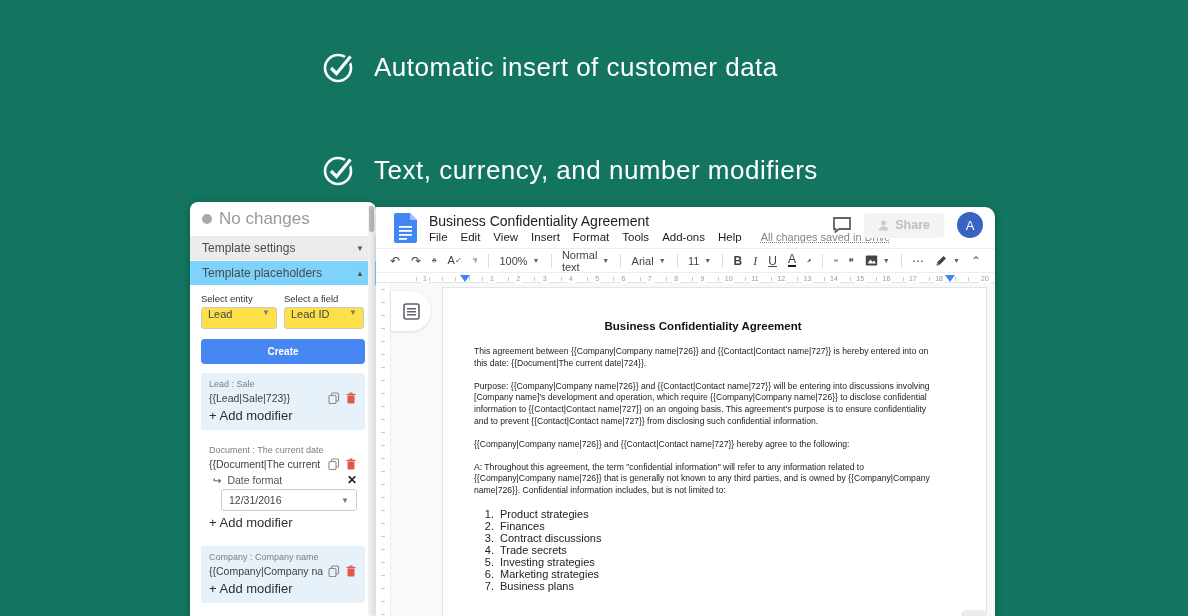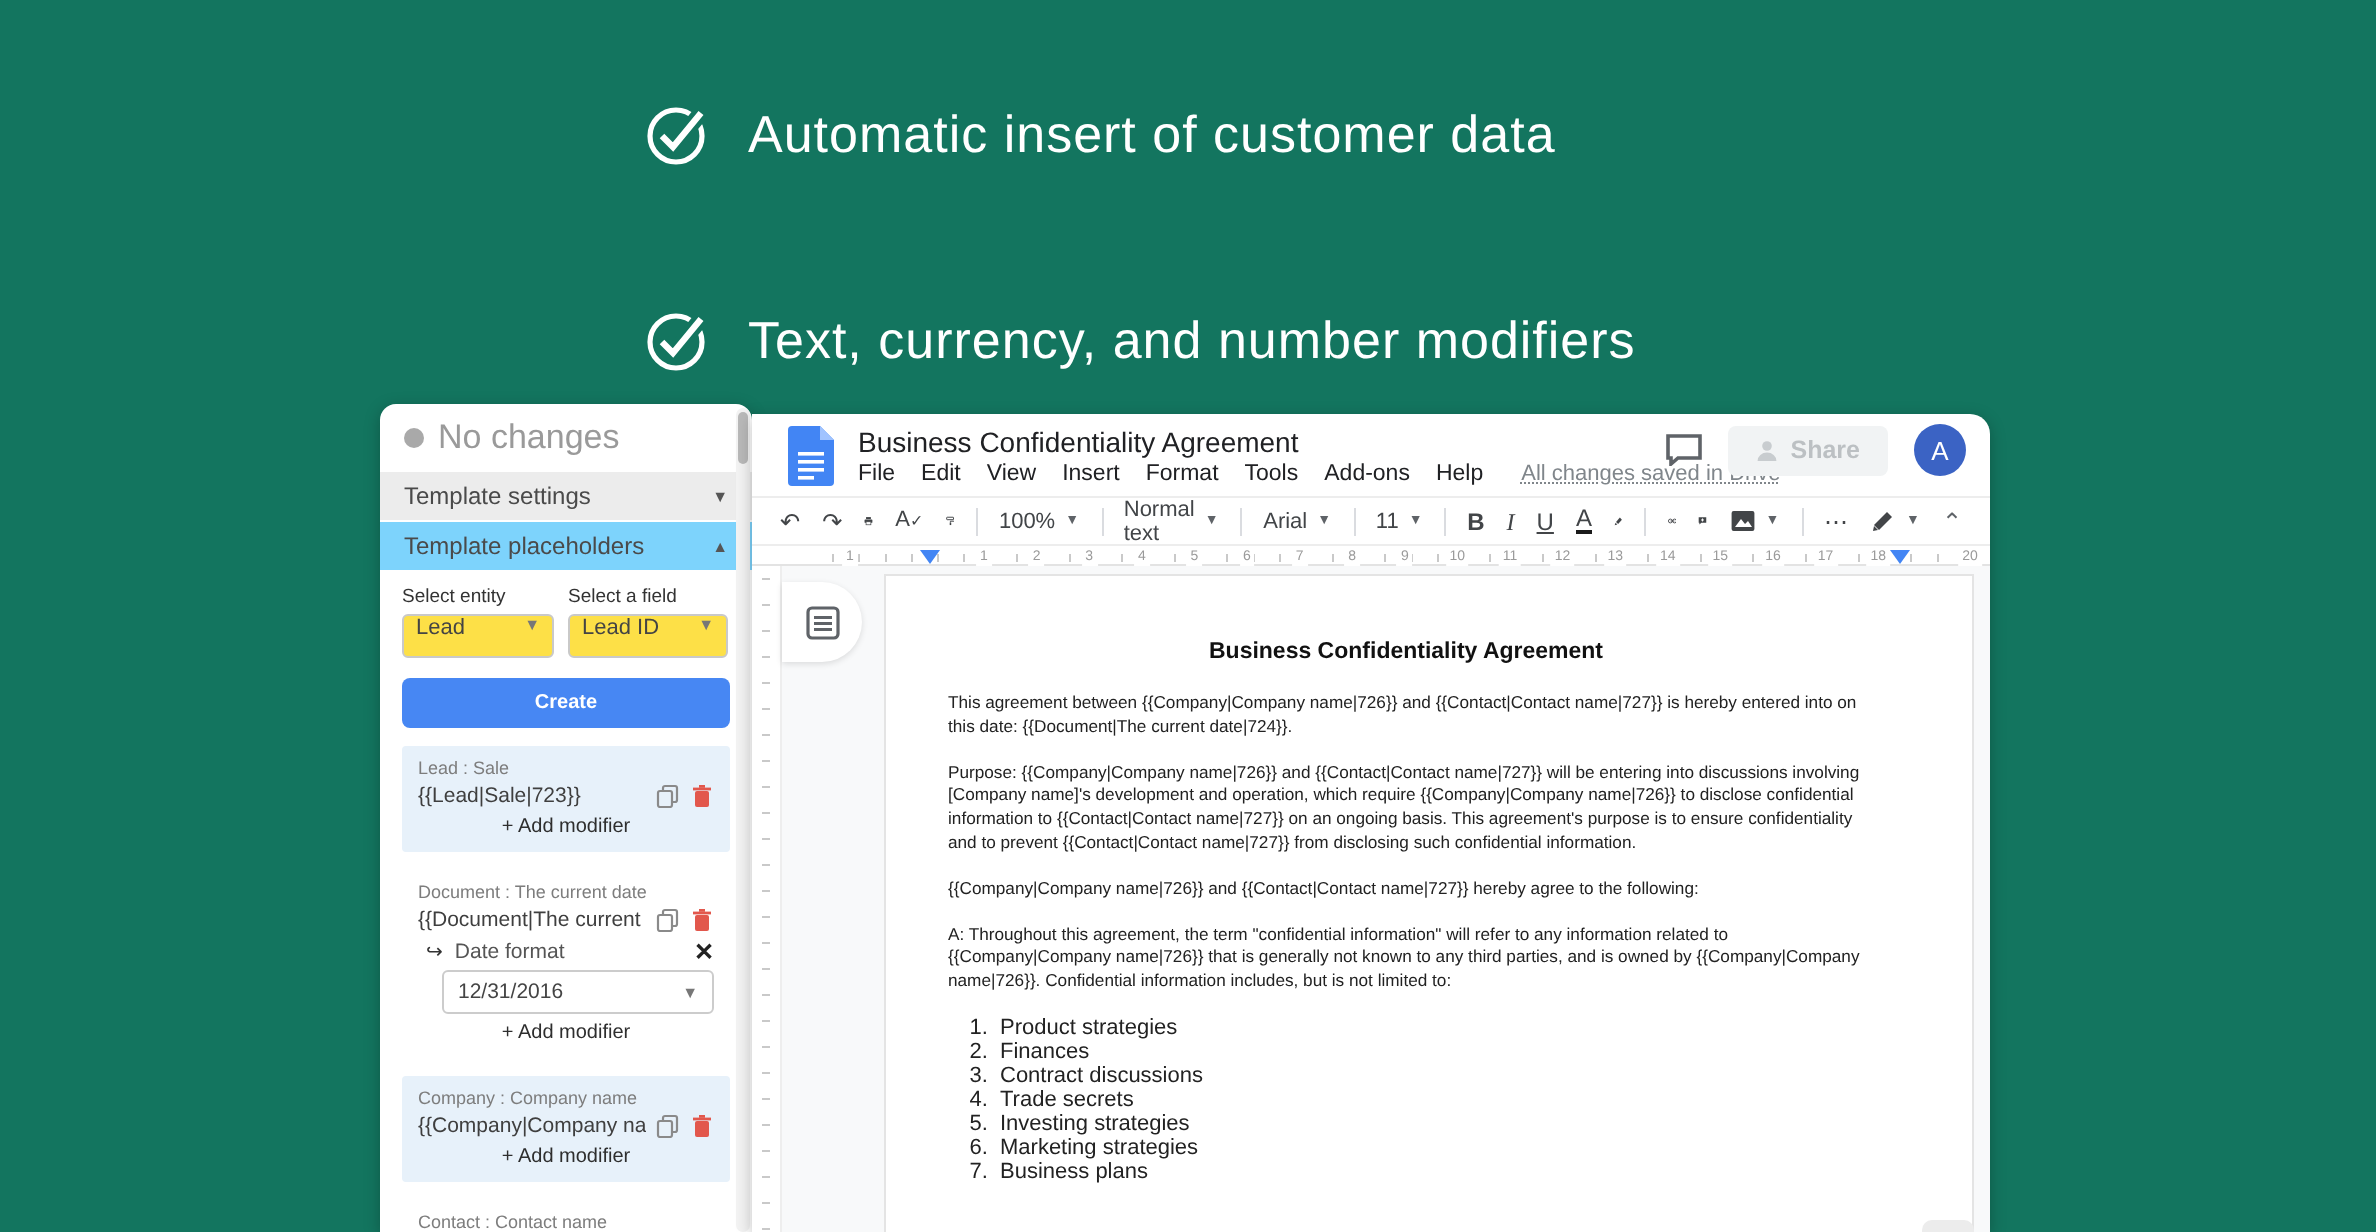--- a/index.html
+++ b/index.html
@@ -35,21 +35,21 @@
   .sb-entity { width:76px; } .sb-field { width:80px; }
   .create-btn { margin-top:10px; width:100%; height:25px; background:#4787f3; color:#fff;
     border:none; border-radius:4px; font-size:10px; font-weight:bold; font-family:inherit; cursor:pointer; }
   .ph-card { margin-top:9px; padding:6px 8px 7px; border-radius:2px; }
   .ph-card.blue { background:#e7f1fa; }
   .ph-card.white { background:#ffffff; }
   .ph-title { font-size:9px; color:#7d7d7d; margin-bottom:3px; }
   .ph-token-row { display:flex; align-items:center; gap:5px; }
   .ph-token { flex:1; font-size:10.5px; color:#3f3f3f; white-space:nowrap; overflow:hidden; }
   .icon-btn { flex:0 0 auto; width:12px; height:12px; cursor:pointer; }
-  .ph-addmod { text-align:center; font-size:10px; color:#2e2e2e; margin-top:4px; cursor:pointer; }
+  .ph-addmod { text-align:left; font-size:13px; color:#2e2e2e; margin-top:4px; cursor:pointer; }
   .mod-row { display:flex; align-items:center; gap:6px; margin-top:4px; padding-left:4px; }
   .mod-arrow { font-size:10px; color:#333; }
   .mod-label { flex:1; font-size:10.5px; color:#555; }
   .mod-close { font-size:12px; font-weight:bold; color:#222; cursor:pointer; line-height:1; }
   .mod-select { margin-top:3px; margin-left:12px; height:22px; border:1px solid #ccc; border-radius:3px;
     display:flex; align-items:center; justify-content:space-between; padding:0 7px; font-size:10.5px; color:#444; background:#fff; cursor:pointer; }
   .panel-scrollbar { position:absolute; right:1px; top:2px; bottom:0; width:7px; background:#f3f3f3; border-radius:4px; }
   .panel-scroll-thumb { position:absolute; top:2px; left:1px; width:5px; height:26px; background:#b9b9b9; border-radius:3px; cursor:pointer; }
 
   

